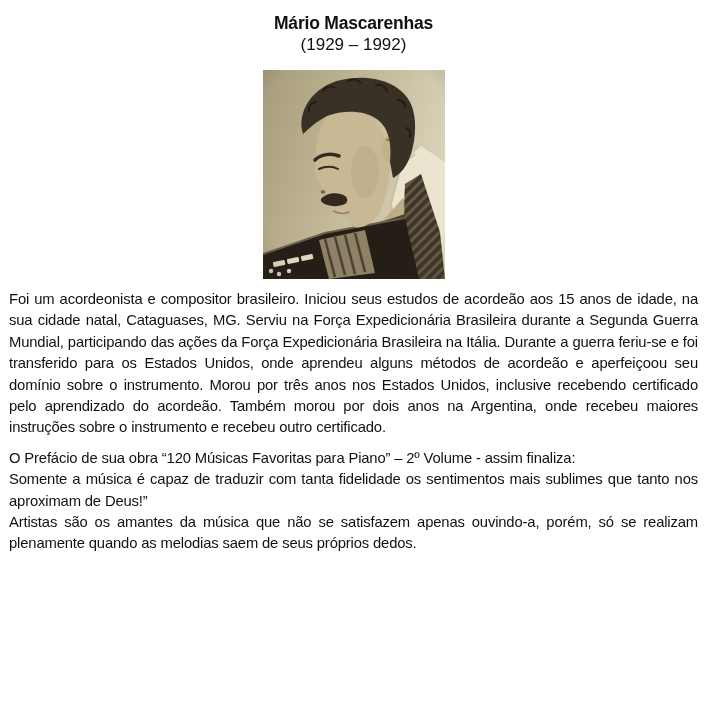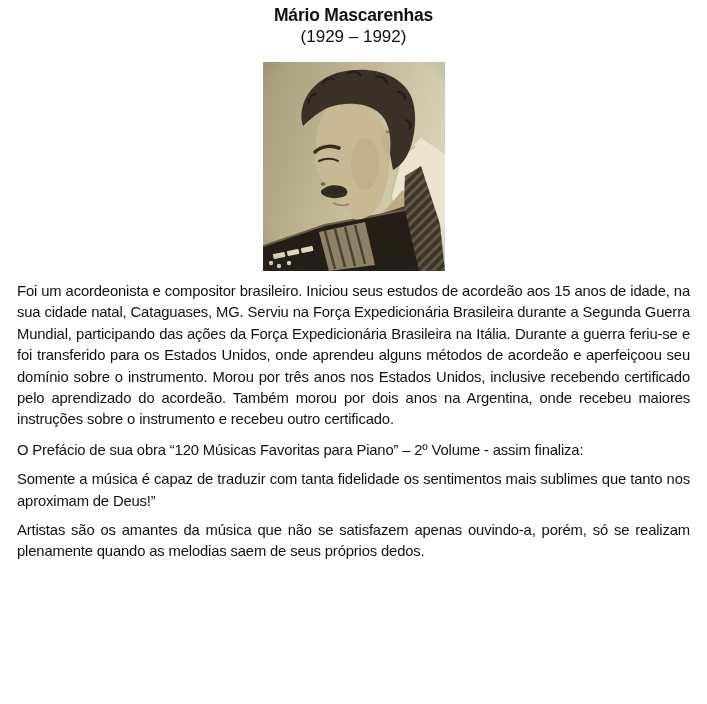--- a/index.html
+++ b/index.html
@@ -7,36 +7,36 @@
     padding: 0;
     background: #ffffff;
     width: 707px;
     height: 704px;
     overflow: hidden;
     font-family: "Liberation Sans", sans-serif;
     color: #111111;
   }
   .page { padding: 0 9px; }
 
-  .doc-header { text-align: center; padding-top: 5px; }
+  .doc-header { text-align: center; padding-top: 13px; }
   .doc-title  { font-size: 17.5px; font-weight: 700; line-height: 21px; letter-spacing: -0.2px; }
   .doc-years  { font-size: 17px; line-height: 19px; margin-top: 1px; }
   .doc-url    { font-size: 14.6px; line-height: 19px; margin-top: 1px; }
 
   .photo-wrap { display: flex; justify-content: center; margin-top: 16px; }
   .photo-frame { width: 182px; height: 209px; display: block; }
 
   .body-text {
     margin-top: 10px;
     font-size: 14.8px;
     line-height: 21.4px;
     text-align: justify;
     letter-spacing: -0.15px;
   }
-  .body-text p { margin: 8px; }
+  .body-text p { margin: 0; }
   .body-text p.gap-small { margin-top: 9px; }
   .body-text p.gap-large { margin-top: 17px; }
 </style>
 </head>
 <body>
 
 <div class="page">
 
   <div class="doc-header">
     <div class="doc-title">Mário Mascarenhas</div>

